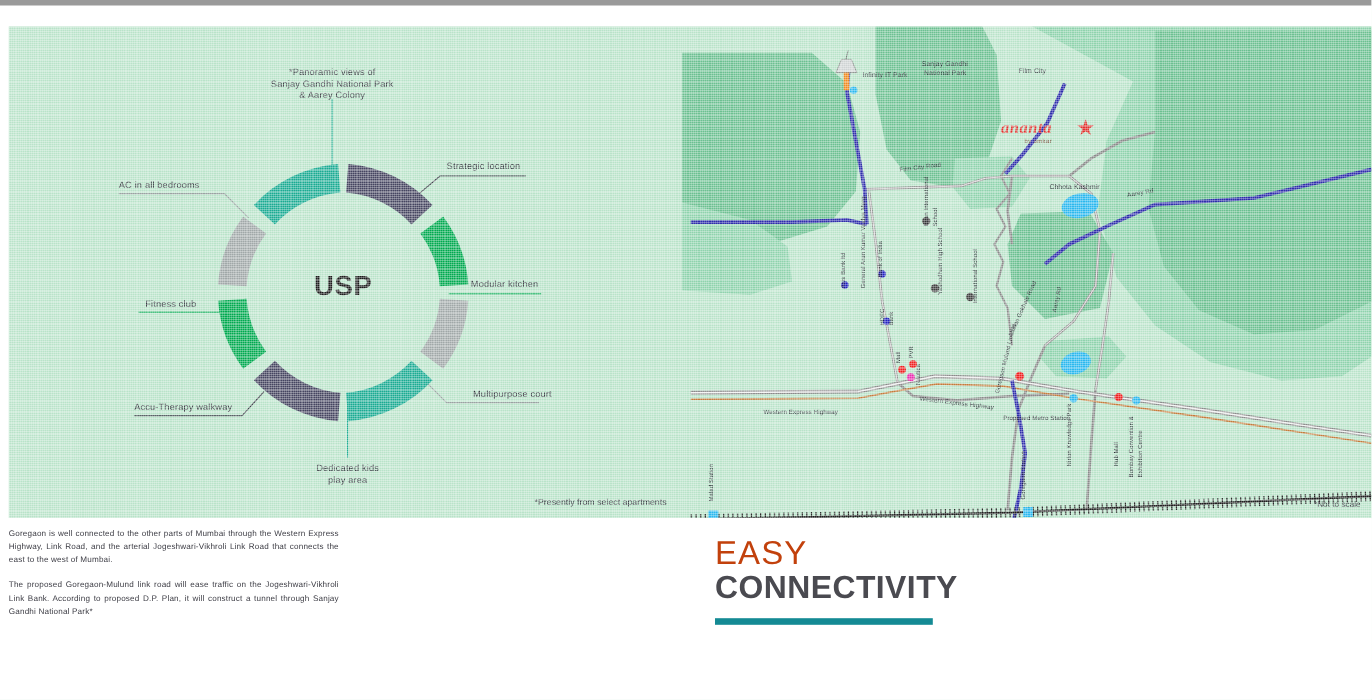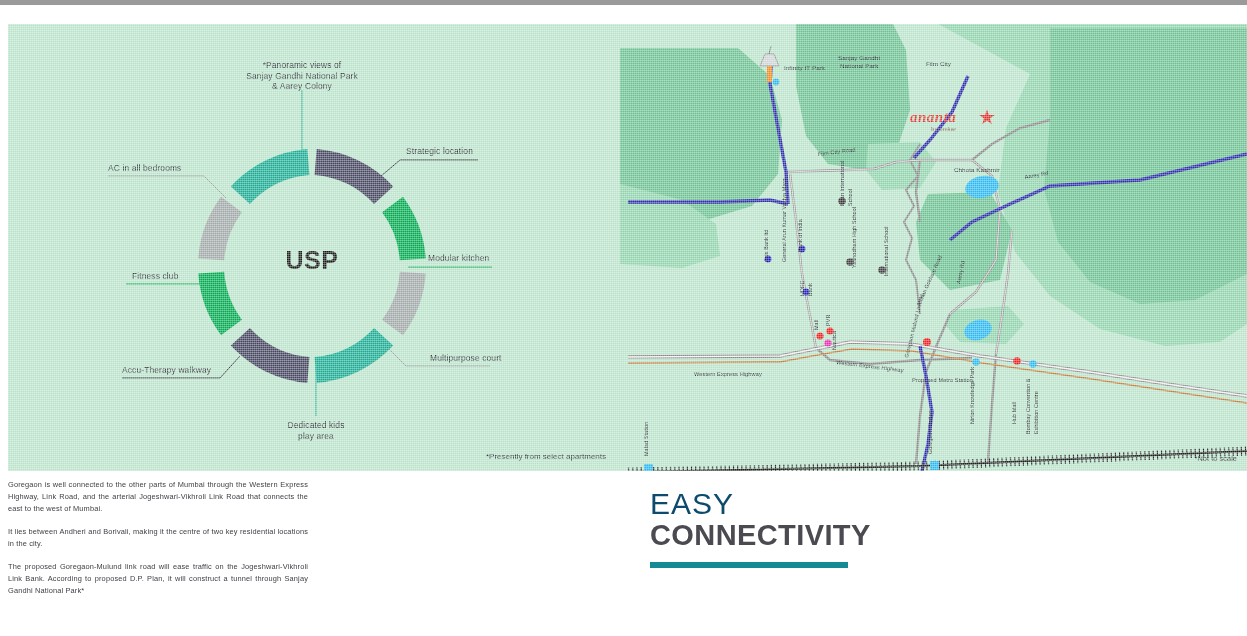--- a/index.html
+++ b/index.html
@@ -160,21 +160,21 @@
     text-align: justify;
     letter-spacing: .15px;
   }
   #heading-block {
     position: absolute;
     left: 650px; top: 18px;
     width: 420px;
   }
   #heading-easy {
     font-size: 30px;
-    color: #0c4a6e;
+    color: #c2410c;
     letter-spacing: 1px;
     line-height: 1.02;
     font-weight: 400;
   }
   #heading-conn {
     font-size: 29px;
     color: #4a4a50;
     font-weight: 700;
     letter-spacing: .4px;
     line-height: 1.05;
@@ -421,21 +421,20 @@
       </div>
 
       <div id="map-footnote">*Not to scale</div>
     </div>
 
   </div>
 
   <div id="bottom">
     <div id="copy-block">
       <p>Goregaon is well connected to the other parts of Mumbai through the Western Express Highway, Link Road, and the arterial Jogeshwari-Vikhroli Link Road that connects the east to the west of Mumbai.</p>
-      <p>It lies between Andheri and Borivali, making it the centre of two key residential locations in the city.</p>
       <p>The proposed Goregaon-Mulund link road will ease traffic on the Jogeshwari-Vikhroli Link Bank. According to proposed D.P. Plan, it will construct a tunnel through Sanjay Gandhi National Park*</p>
     </div>
 
     <div id="heading-block">
       <div id="heading-easy">EASY</div>
       <div id="heading-conn">CONNECTIVITY</div>
       <div id="heading-rule"></div>
     </div>
   </div>
 

